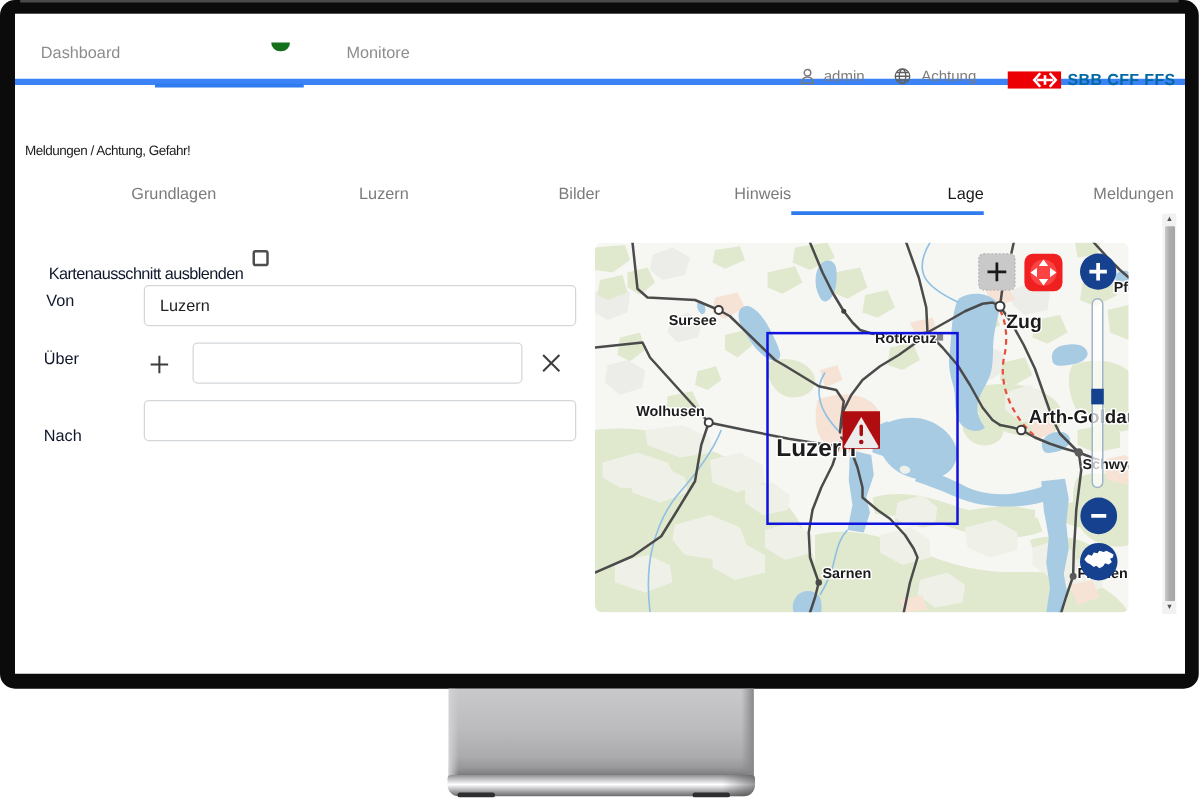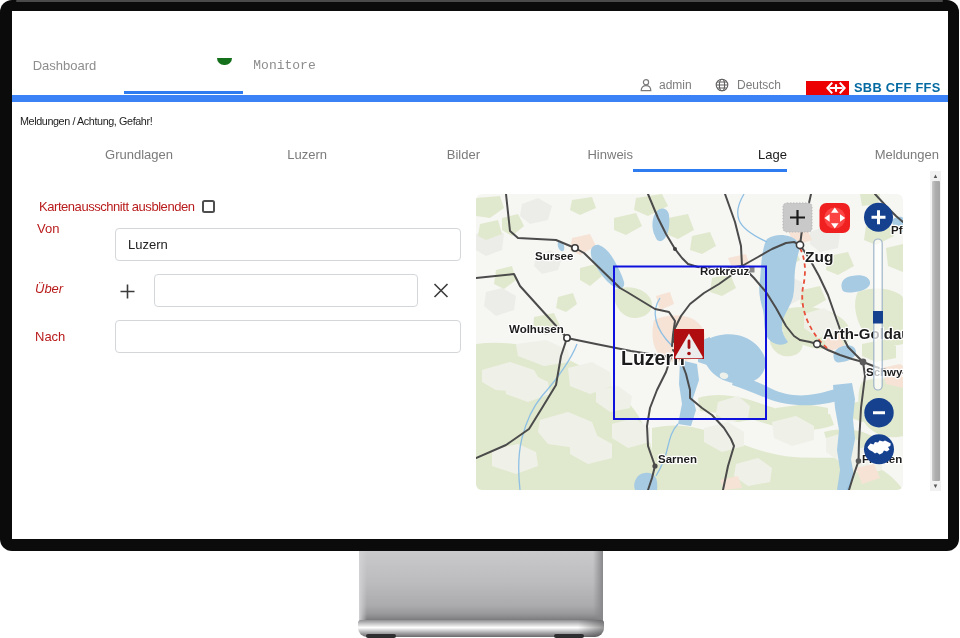--- a/index.html
+++ b/index.html
@@ -2,34 +2,34 @@
 <html><head>
 <meta charset="utf-8">
 <style>
   * { margin:0; padding:0; box-sizing:border-box; }
   html,body { width:960px; height:638px; background:#fff; font-family:"Liberation Sans", sans-serif; overflow:hidden; }
   #wrap { position:relative; width:960px; height:638px; }
   #monitor { position:absolute; left:0; top:0; width:959px; height:551px; background:#0b0b0b; border-radius:12px; }
   #monitor:before { content:""; position:absolute; left:16px; right:16px; top:0; height:2px; background:#4a4a4a; border-radius:2px; }
   #screen { position:absolute; left:12px; top:11px; width:936px; height:528px; background:#ffffff; overflow:hidden; }
   
-  #header { position:absolute; left:0; top:0; width:936px; height:67px; background:#fff; border-bottom:7px solid #3b82f6;margin-top:24px; }
+  #header { position:absolute; left:0; top:0; width:936px; height:57px; background:#fff; border-bottom:5px solid #3b82f6; }
   .navitem { position:absolute; top:0; height:57px; width:119px; text-align:center; line-height:62px; font-size:13px; color:#8d8d8d; }
   .navitem.active { color:#2a2a2a; }
   #nav-underline { position:absolute; left:112px; top:55.5px; width:119px; height:3.5px; background:#2e7cf0; }
   #badge { position:absolute; left:205px; top:23px; width:15px; height:6.5px; background:#15701b; border-radius:0 0 8px 8px; }
   .hright { position:absolute; top:0; height:57px; display:flex; align-items:flex-end; color:#7d7d7d; font-size:12px; }
   
   #crumb { position:absolute; left:8px; top:104px; font-size:10.8px; letter-spacing:-0.4px; color:#1d1d1d; }
   
   .tab { position:absolute; top:136px; width:153px; text-align:right; font-size:13px; color:#7b7b7b; }
   .tab.active { color:#1a1a1a; }
   #tab-underline { position:absolute; left:621px; top:158px; width:154px; height:3px; background:#2e7cf0; }
   
-  .flabel { position:absolute; font-size:13px; color:#b91c1c; }
+  .flabel { position:absolute; font-size:13px; color:#0f172a;margin-top:12px; }
   .finput { position:absolute; background:#fff; border:1px solid #d4d7da; border-radius:4px; font-size:13px; color:#222; padding-left:12px; display:flex; align-items:center; }
   #checkbox { position:absolute; left:190px; top:189px; width:13px; height:13px; border:2px solid #4e4e4e; border-radius:2.5px; background:#fff; }
   
   #sbar { position:absolute; left:918px; top:160px; width:11px; height:320px; background:#f4f4f4; }
   #sbar .btn { position:absolute; left:0; width:11px; height:10px; background:#f1f1f1; color:#555; font-size:6px; text-align:center; line-height:10px; }
   #sbar .thumb { position:absolute; left:1.5px; top:10px; width:8px; height:300px; background:linear-gradient(90deg,#c9c9c9,#adadad 45%,#a5a5a5); border-radius:1px; }
   
   #neck { position:absolute; left:359px; top:551px; width:244px; height:70px;
      background:linear-gradient(180deg,#c9c9cb 0%,#bcbcbe 45%,#ababad 78%,#98989a 90%,#828284 97%,#6f6f71 100%); }
   #neck:before { content:""; position:absolute; right:0; top:0; width:10px; height:100%; background:linear-gradient(90deg, rgba(120,120,122,0), #88888a); }
@@ -39,37 +39,37 @@
   #base:before { content:""; position:absolute; right:0; top:0; width:26px; height:100%; border-radius:0 3px 9px 0; background:linear-gradient(90deg, rgba(90,90,92,0), rgba(70,70,72,0.55)); }
   .foot { position:absolute; top:634px; width:30px; height:4px; background:#2e2e30; border-radius:2px; }
 </style>
 </head>
 <body>
 <div id="wrap">
   <div id="monitor">
     <div id="screen">
       <div id="header">
         <div class="navitem" style="left:-7px;">Dashboard</div>
-        <div class="navitem" style="left:213px;font-family:Liberation Mono, monospace;">Monitore</div>
+        <div class="navitem" style="left:231px;">Monitore</div>
         <div id="nav-underline"></div>
         <div id="badge"></div>
         <div class="hright" style="left:627px;">
           <svg width="14" height="14" viewBox="0 0 14 14" style="margin-right:6px;">
               <circle cx="7" cy="4.2" r="2.6" fill="none" stroke="#7a7a7a" stroke-width="1.2"></circle>
               <path d="M2.2,12.6 C2.2,9.4 4.3,7.6 7,7.6 C9.7,7.6 11.8,9.4 11.8,12.6 Z" fill="none" stroke="#7a7a7a" stroke-width="1.2"></path>
             </svg>
           <span>admin</span>
         </div>
         <div class="hright" style="left:703px;">
           <svg width="14" height="14" viewBox="0 0 14 14" style="margin-right:8px;">
               <circle cx="7" cy="7" r="5.8" fill="none" stroke="#606060" stroke-width="1.1"></circle>
               <ellipse cx="7" cy="7" rx="2.6" ry="5.8" fill="none" stroke="#606060" stroke-width="1.1"></ellipse>
               <path d="M1.2,7 H12.8 M2,4 H12 M2,10 H12" stroke="#606060" stroke-width="1.1" fill="none"></path>
             </svg>
-          <span>Deutsch</span>
+          <span>Achtung</span>
         </div>
         <div class="hright" style="left:794px; margin-top:3px;">
           <svg width="43" height="14" viewBox="0 0 43 14">
               <rect width="43" height="14" fill="#ec0001"></rect>
               <path d="M23.5,7 H36.5 M30,3.2 V10.8 M26.2,1.6 L21.4,7 L26.2,12.4 M33.8,1.6 L38.6,7 L33.8,12.4" stroke="#fff" stroke-width="2.1" fill="none"></path>
             </svg>
         </div>
         <div class="hright" style="left:842px; margin-top:3px; color:#0369a1; font-size:12.8px; font-weight:bold; letter-spacing:0.3px;">SBB&nbsp;CFF&nbsp;FFS</div>
       </div>
       <div id="crumb">Meldungen / Achtung, Gefahr!</div>
@@ -80,21 +80,21 @@
       <div class="tab active" style="left:622px;">Lage</div>
       <div class="tab" style="left:774px;">Meldungen</div>
       <div id="tab-underline"></div>
 
       <div class="flabel" style="left:27px; top:188px; letter-spacing:-0.45px;">Kartenausschnitt ausblenden</div>
       <div id="checkbox"></div>
 
       <div class="flabel" style="left:25px; top:210px;">Von</div>
       <div class="finput" style="left:103px; top:217px; width:346px; height:33px;">Luzern</div>
 
-      <div class="flabel" style="left:23px; top:270px;font-style:italic;">Über</div>
+      <div class="flabel" style="left:23px; top:256px;">Über</div>
       <svg style="position:absolute; left:107px; top:272px;" width="17" height="17" viewBox="0 0 17 17">
           <path d="M8.5,1.5 V15.5 M1.5,8.5 H15.5" stroke="#3c3c3c" stroke-width="1.6"></path>
         </svg>
       <div class="finput" style="left:142px; top:263px; width:264px; height:33px;"></div>
       <svg style="position:absolute; left:421px; top:272px;" width="16" height="15" viewBox="0 0 16 15">
           <path d="M1.5,1 L14.5,14 M14.5,1 L1.5,14" stroke="#3c3c3c" stroke-width="1.6"></path>
         </svg>
 
       <div class="flabel" style="left:23px; top:318px;">Nach</div>
       <div class="finput" style="left:103px; top:309px; width:346px; height:33px;"></div>

